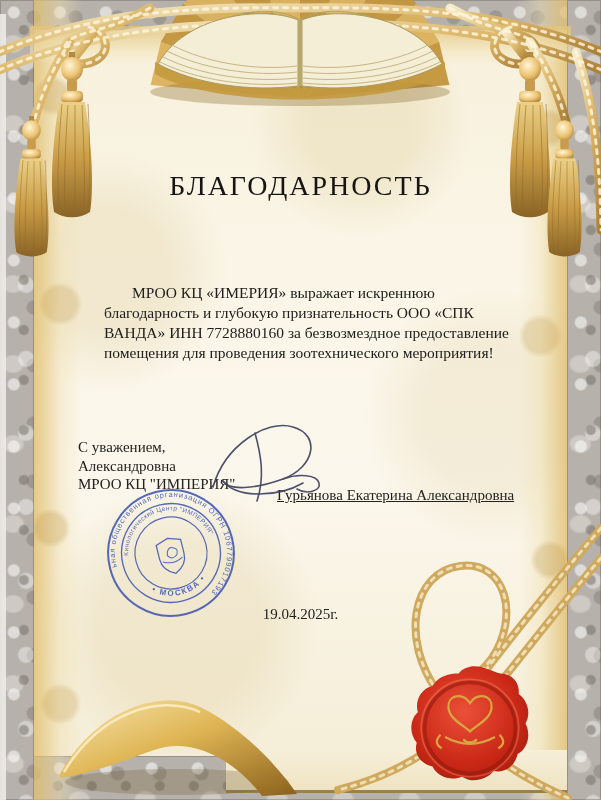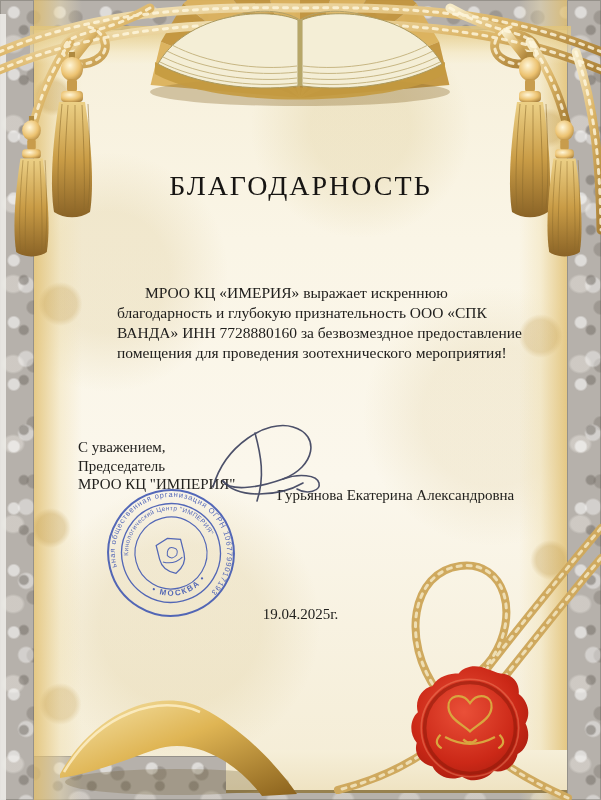--- a/index.html
+++ b/index.html
@@ -57,25 +57,25 @@
   
   .top-decor{position:absolute;left:0;top:0;z-index:3;}
   .cord-bottom{position:absolute;left:320px;top:520px;z-index:4;}
   .page-curl{position:absolute;left:52px;top:660px;z-index:6;}
   .wax-seal{position:absolute;left:402px;top:660px;z-index:7;}
   .stamp{position:absolute;left:104px;top:486px;z-index:6;}
   .signature-svg{position:absolute;left:195px;top:415px;z-index:6;}
   
   .title{position:absolute;z-index:5;left:0;top:170px;width:601px;text-align:center;
     font-size:28px;letter-spacing:2px;color:#171513;}
-  .body-text{position:absolute;z-index:5;left:117px;top:283px;width:424px;
+  .body-text{position:absolute;z-index:5;left:104px;top:283px;width:424px;
     font-size:15.5px;line-height:1.3;color:#21201e;}
   .body-text p{margin:0;text-indent:28px;}
   .closing{position:absolute;z-index:5;left:78px;top:438px;font-size:15px;line-height:18.5px;color:#23221f;}
-  .signer-name{position:absolute;z-index:5;left:277px;top:487px;font-size:15px;color:#23221f;}
+  .signer-name{position:absolute;z-index:5;left:277px;top:487px;font-size:15px;color:#23221f;text-decoration:underline;}
   .date{position:absolute;z-index:5;left:0;top:606px;width:601px;text-align:center;font-size:15px;color:#23221f;}
   .stamp text{font-family:"Liberation Sans","DejaVu Sans",sans-serif;}
 </style>
 </head>
 <body>
 
 <div class="cert">
 
   <div class="paper-watermark"></div>
 
@@ -172,21 +172,21 @@
   </svg>
 
   <div class="title">БЛАГОДАРНОСТЬ</div>
 
   <div class="body-text">
     <p>МРОО КЦ «ИМЕРИЯ» выражает искреннюю благодарность и глубокую признательность ООО «СПК ВАНДА» ИНН 7728880160 за безвозмездное предоставление помещения для проведения зоотехнического мероприятия!</p>
   </div>
 
   <div class="closing">
     <div>С уважением,</div>
-    <div>Председатель</div>
+    <div>Александровна</div>
     <div>МРОО КЦ "ИМПЕРИЯ"</div>
   </div>
 
   <svg class="signature-svg" width="150" height="95" viewBox="0 0 150 95">
     <g fill="none" stroke="#3a3f5c" stroke-width="1.6" stroke-linecap="round" opacity=".9">
       <path d="M18,72 C30,30 72,4 98,12 C126,20 120,52 88,64 C60,74 34,76 28,66"></path>
       <path d="M88,64 C104,58 122,60 124,68 C126,76 112,80 102,74"></path>
       <path d="M60,18 C66,40 70,62 62,86"></path>
       <path d="M28,66 C42,84 84,82 108,68"></path>
     </g>

